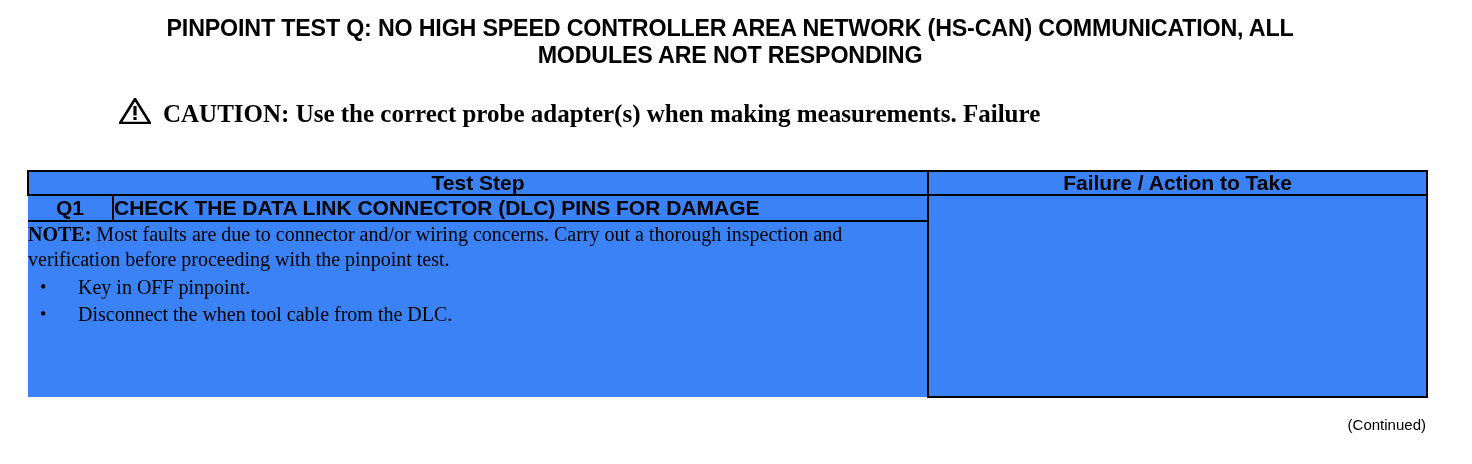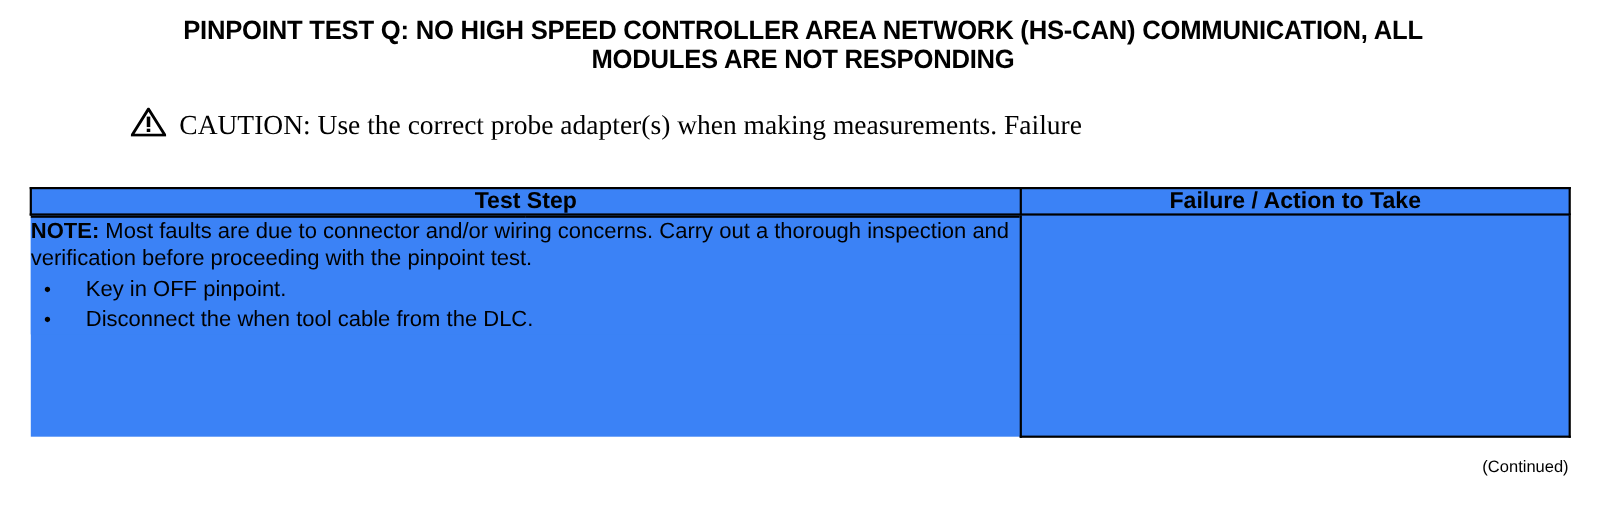--- a/index.html
+++ b/index.html
@@ -32,21 +32,21 @@
     transform-origin: center top;
   }
 
   
   .caution-block {
     position: absolute;
     left: 110px;
     top: 98px;
     width: 1200px;
     font-family: "Liberation Serif", serif;
-    font-weight: normal;
+    font-weight: bold;
     font-size: 25px;
     line-height: 30px;
   }
   .caution-line1 {
     text-align: left;
     padding-left: 9px;
     white-space: nowrap;
   }
   .caution-line2 {
     text-align: left;
@@ -101,21 +101,21 @@
     font-family: "Liberation Sans", sans-serif;
     font-weight: bold;
     font-size: 21px;
     line-height: 24px;
     padding: 9px 8px 8px 10px;
     vertical-align: top;
   }
 
   .note-cell {
     padding: 6px 8px 8px 10px;
-    font-family: Liberation Sans, sans-serif;
+    font-family: Liberation Serif, serif;
     font-size: 20px;
     line-height: 25px;
     margin-left: 12px;
   }
   .note-cell b { font-weight: bold; }
   .note-text { margin: 0; }
   .bullet-list {
     list-style: none;
     margin: 2px 0 0 0;
     padding: 0;
@@ -174,20 +174,24 @@
     <tr>
       <th class="th-cell">Test Step</th>
       <th class="th-cell">Failure / Action to Take</th>
     </tr>
   </thead>
   <tbody>
     <tr>
       <td style="padding:0; border:0;">
         <table style="width:100%; border-collapse:collapse; table-layout:fixed;">
           <tbody>
+              <tr>
+            <td class="q-id" style="border-top:0;border-left:0;">Q1</td>
+            <td class="q-title" style="border-top:0;border-right:0;">CHECK THE DATA LINK CONNECTOR (DLC) PINS FOR DAMAGE</td>
+          </tr>
           <tr>
             <td class="note-cell" colspan="2" style="border-left:0;border-right:0;border-bottom:0;">
               <p class="note-text"><b>NOTE:</b><span> Most faults are due to connector and/or wiring concerns. Carry out a thorough inspection and verification before proceeding with the pinpoint test.</span></p>
               <ul class="bullet-list">
                 <li><span class="bul">•</span><span>Key in OFF pinpoint.</span></li>
                 <li><span class="bul">•</span><span>Disconnect the when tool cable from the DLC.</span></li>
               </ul>
             </td>
           </tr>
         </tbody>

